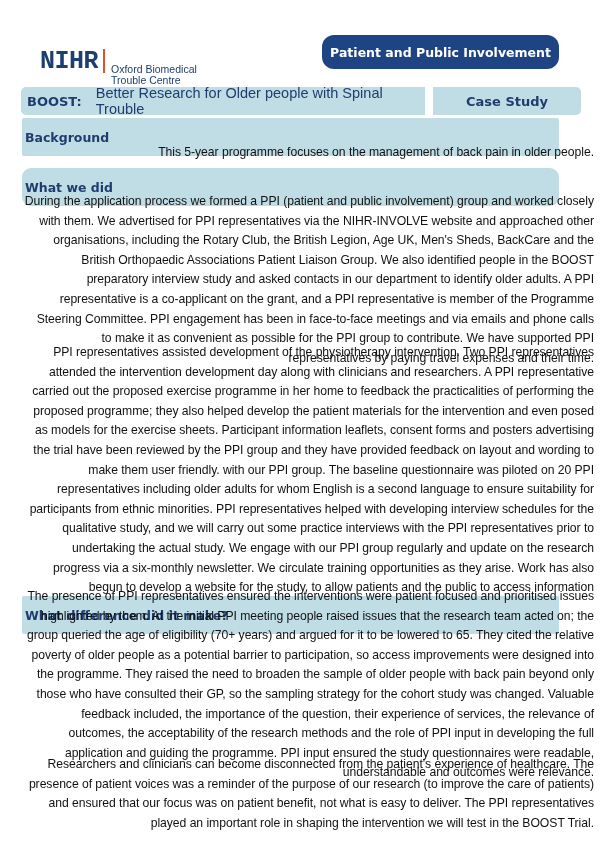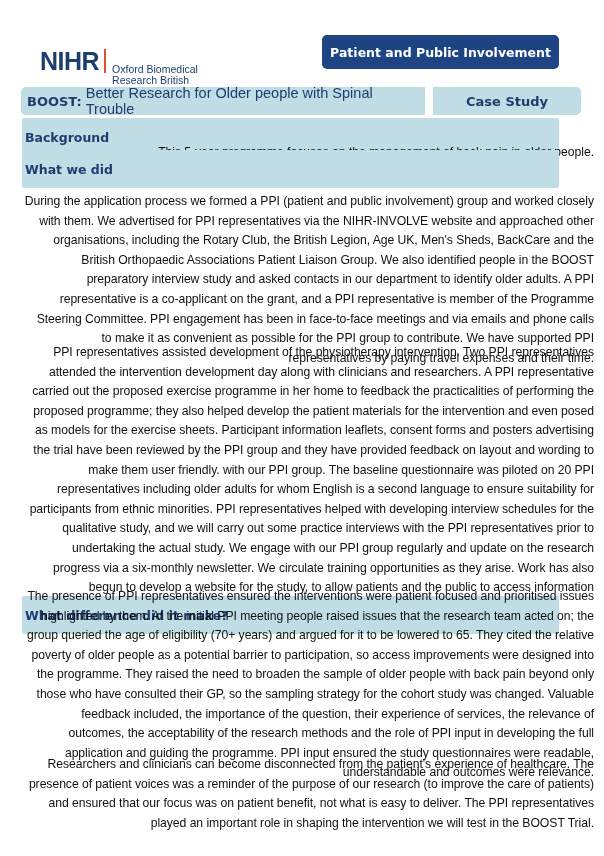--- a/index.html
+++ b/index.html
@@ -1,61 +1,61 @@
 <!DOCTYPE html>
 <html><head>
 <meta charset="utf-8">
 <style>
   html, body { margin: 0; padding: 0; background: #ffffff; }
   body { width: 604px; height: 856px; position: relative; overflow: hidden;
          font-family: "Liberation Sans", "DejaVu Sans", sans-serif; color: #111; }
   .logo { position: absolute; left: 40px; top: 36px; display: flex; align-items: center; }
-  .logo-mark { font-family: Liberation Sans, sans-serif; font-weight: bold; font-size: 25px;
+  .logo-mark { font-family: Liberation Mono, monospace; font-weight: bold; font-size: 25px;
                color: #1d3f6e; letter-spacing: -0.5px; line-height: 1; }
   .logo-divider { width: 2px; height: 24px; background: #d9532b; margin: 0 6px 0 5px; }
   .logo-text { font-size: 10.5px; color: #1d3f6e; line-height: 11px; margin-top: 28px; }
   .ppi-btn { position: absolute; left: 322px; top: 35px; width: 237px; height: 34px;
-             background: #1e4483; border-radius: 5px; color: #ffffff;
+             background: #1e4483; border-radius: 12px; color: #ffffff;
              font-family: "DejaVu Sans", sans-serif; font-weight: bold; font-size: 12.5px;
              display: flex; align-items: center; justify-content: center; box-sizing: border-box; }
-  .bar { position: absolute; background: #c0dde6; box-sizing: border-box; }
+  .bar { position: absolute; background: #c0dde6; box-sizing: border-box; gap: 10px; }
   .title-bar { left: 21px; top: 87px; width: 404px; height: 28px; border-radius: 5px 0 0 5px;
                display: flex; align-items: center; padding-left: 6px; font-size: 14.5px; color: #1e3d6e; }
   .title-bar b { font-family: "DejaVu Sans", sans-serif; font-weight: bold; font-size: 13px; margin-right: 4px; }
   .case-bar { left: 433px; top: 87px; width: 148px; height: 28px; border-radius: 0 5px 5px 0;
               display: flex; align-items: center; justify-content: center;
               font-family: "DejaVu Sans", sans-serif; font-weight: bold; font-size: 13px; color: #1e3d6e; }
   .section-bar { left: 22px; width: 537px; height: 38px; display: flex; align-items: center;
                  padding-left: 3px; font-family: "DejaVu Sans", sans-serif; font-weight: bold;
                  font-size: 12.5px; color: #1e3d6e; border-radius: 2px; }
   .para { position: absolute; left: 24px; width: 570px; font-size: 12.2px; line-height: 19.6px;
           color: #111; margin: 0; letter-spacing: -0.05px; text-align: right; }
 </style>
 </head>
 <body>
 
 <div class="logo">
   <span class="logo-mark">NIHR</span>
   <span class="logo-divider"></span>
   <span class="logo-text">
     <span>Oxford Biomedical</span><br>
-    <span>Research British</span>
+    <span>Trouble Centre</span>
   </span>
 </div>
 
 <div class="ppi-btn">Patient and Public Involvement</div>
 
 <div class="bar title-bar">
   <b>BOOST:</b>
   <span>Better Research for Older people with Spinal Trouble</span>
 </div>
 <div class="bar case-bar">Case Study</div>
 
 <div class="bar section-bar" style="top:118px;">Background</div>
 <p class="para" style="top:143px;">This 5-year programme focuses on the management of back pain in older people.</p>
 
-<div class="bar section-bar" style="top:150px;">What we did</div>
+<div class="bar section-bar" style="top:168px;border-radius:9px;">What we did</div>
 <p class="para" style="top:192px;">During the application process we formed a PPI (patient and public involvement) group and worked closely with them. We advertised for PPI representatives via the NIHR-INVOLVE website and approached other organisations, including the Rotary Club, the British Legion, Age UK, Men's Sheds, BackCare and the British Orthopaedic Associations Patient Liaison Group. We also identified people in the BOOST preparatory interview study and asked contacts in our department to identify older adults. A PPI representative is a co-applicant on the grant, and a PPI representative is member of the Programme Steering Committee. PPI engagement has been in face-to-face meetings and via emails and phone calls to make it as convenient as possible for the PPI group to contribute. We have supported PPI representatives by paying travel expenses and their time.</p>
 <p class="para" style="top:343px;">PPI representatives assisted development of the physiotherapy intervention. Two PPI representatives attended the intervention development day along with clinicians and researchers. A PPI representative carried out the proposed exercise programme in her home to feedback the practicalities of performing the proposed programme; they also helped develop the patient materials for the intervention and even posed as models for the exercise sheets. Participant information leaflets, consent forms and posters advertising the trial have been reviewed by the PPI group and they have provided feedback on layout and wording to make them user friendly. with our PPI group. The baseline questionnaire was piloted on 20 PPI representatives including older adults for whom English is a second language to ensure suitability for participants from ethnic minorities. PPI representatives helped with developing interview schedules for the qualitative study, and we will carry out some practice interviews with the PPI representatives prior to undertaking the actual study. We engage with our PPI group regularly and update on the research progress via a six-monthly newsletter. We circulate training opportunities as they arise. Work has also begun to develop a website for the study, to allow patients and the public to access information</p>
 
 <div class="bar section-bar" style="top:596px;">What difference did it make?</div>
 <p class="para" style="top:587px;">The presence of PPI representatives ensured the interventions were patient focused and prioritised issues highlighted by them. At the initial PPI meeting people raised issues that the research team acted on; the group queried the age of eligibility (70+ years) and argued for it to be lowered to 65. They cited the relative poverty of older people as a potential barrier to participation, so access improvements were designed into the programme. They raised the need to broaden the sample of older people with back pain beyond only those who have consulted their GP, so the sampling strategy for the cohort study was changed. Valuable feedback included, the importance of the question, their experience of services, the relevance of outcomes, the acceptability of the research methods and the role of PPI input in developing the full application and guiding the programme. PPI input ensured the study questionnaires were readable, understandable and outcomes were relevance.</p>
 <p class="para" style="top:755px;">Researchers and clinicians can become disconnected from the patient's experience of healthcare. The presence of patient voices was a reminder of the purpose of our research (to improve the care of patients) and ensured that our focus was on patient benefit, not what is easy to deliver. The PPI representatives played an important role in shaping the intervention we will test in the BOOST Trial.</p>
 
 </body></html>

